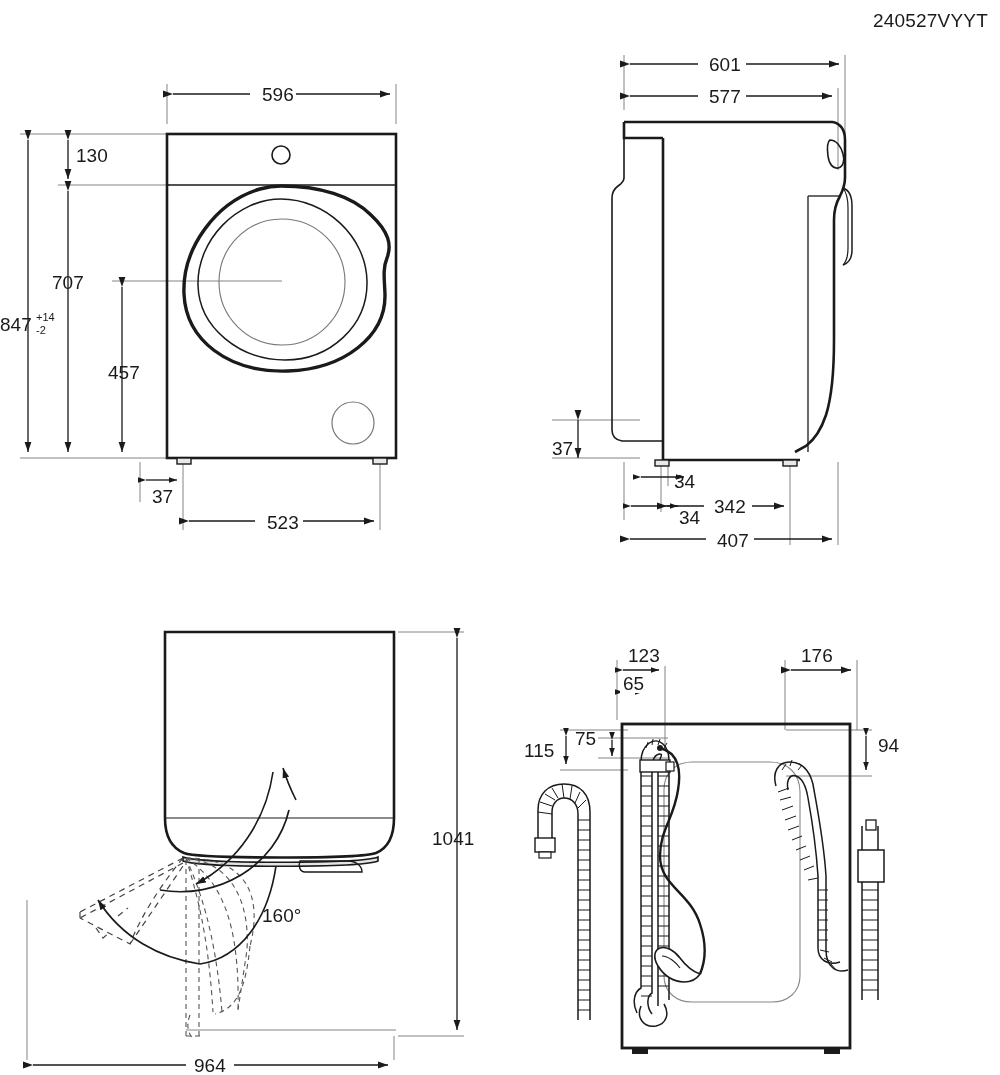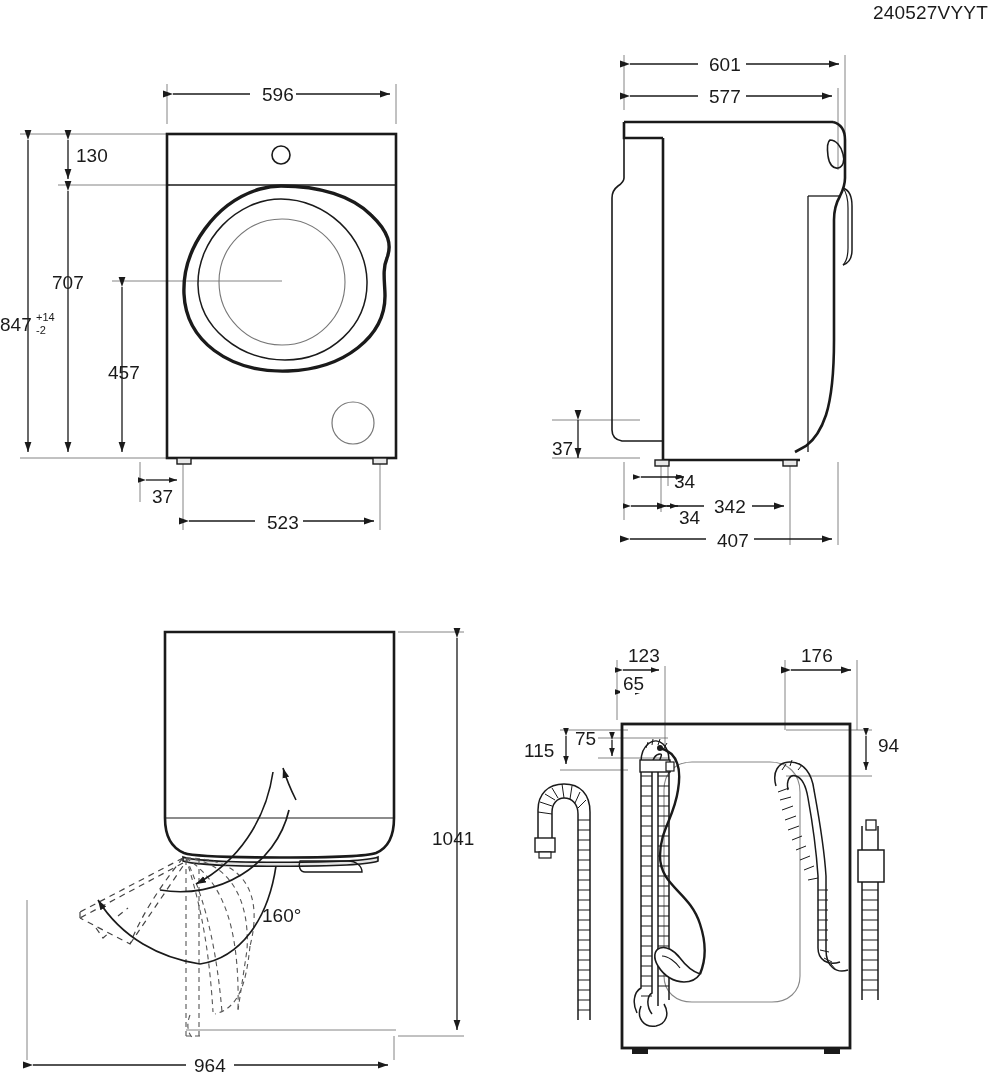--- a/index.html
+++ b/index.html
@@ -7,21 +7,21 @@
     width:1000px;height:1075px;
     font-family:"Liberation Sans", sans-serif;
     color:#1a1a1a;
     position:relative;
     overflow:hidden;
   }
   #sheet{position:absolute;left:0;top:0;width:1000px;height:1075px;}
   #sheet svg{display:block;}
   .code{
     position:absolute;
-    right:12px;top:2px;
+    right:12px;top:10px;
     font-size:19px;
     letter-spacing:0.2px;
     color:#1a1a1a;
     white-space:nowrap;
   }
   text{font-family:"Liberation Sans", sans-serif;fill:#1a1a1a;}
 </style>
 </head>
 <body>
 

